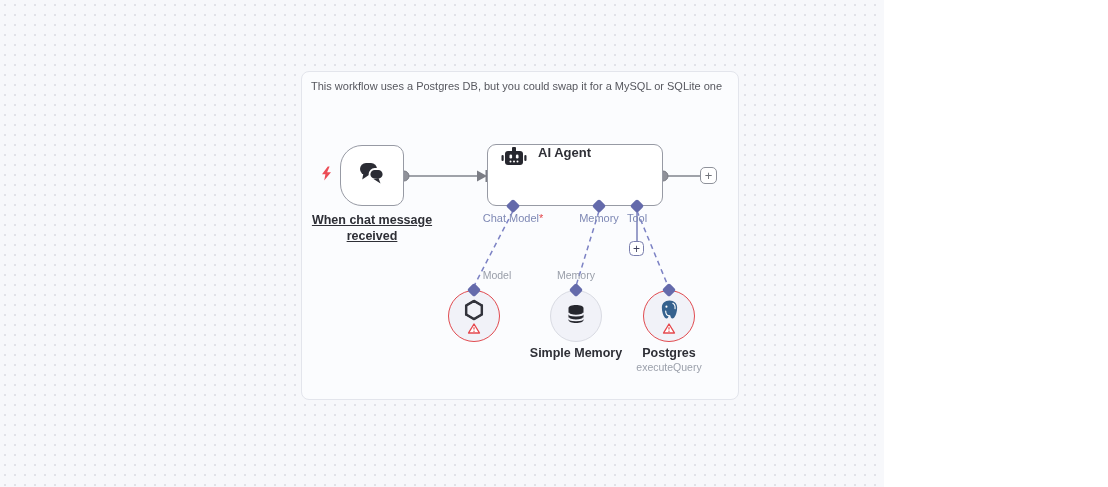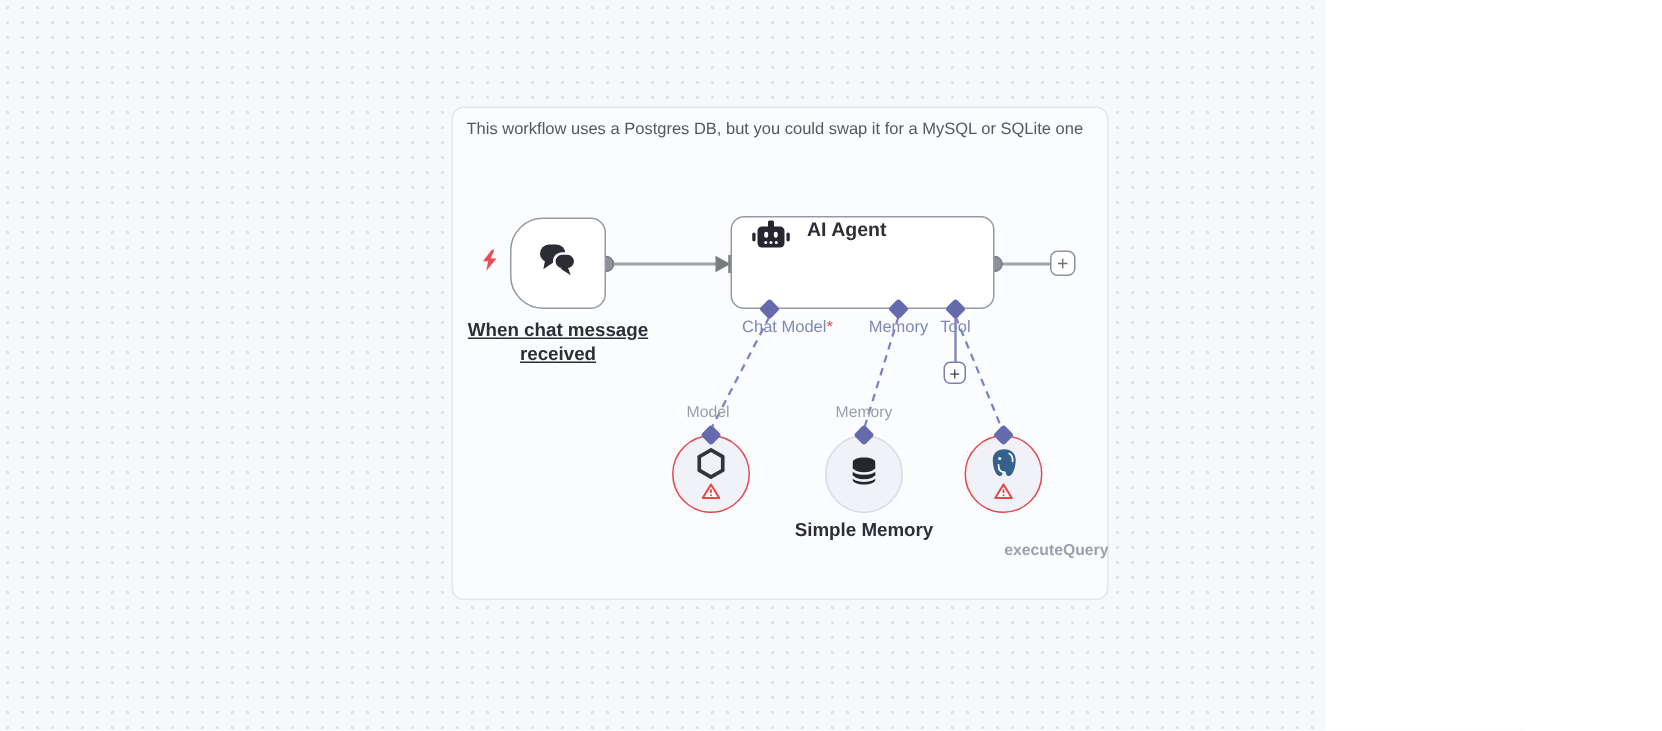--- a/index.html
+++ b/index.html
@@ -42,21 +42,21 @@
   .plus-btn{
     position:absolute;background:#fff;display:flex;align-items:center;justify-content:center;
     z-index:4;box-sizing:border-box;line-height:1;cursor:pointer;font-family:"Liberation Sans",sans-serif;
   }
   .plus-agent{left:700px;top:167px;width:17px;height:17px;border:1.6px solid #8f929b;border-radius:5px;font-size:13px;color:#6f7178;}
   .plus-tool{left:629px;top:241px;width:15px;height:15px;border:1.4px solid #7a7fae;border-radius:4.5px;font-size:12px;color:#3f415c;}
   .node-label{
     position:absolute;text-align:center;font-size:12.5px;font-weight:700;color:#2e2f36;
     z-index:4;line-height:1.3;width:140px;
   }
-  .sub-op{position:absolute;text-align:right;font-size:10.5px;font-weight:700;color:#9ba0ab;width:140px;z-index:4;}
+  .sub-op{position:absolute;text-align:center;font-size:10.5px;font-weight:400;color:#9ba0ab;width:140px;z-index:4;}
   .port-label{position:absolute;text-align:center;font-size:11px;color:#7e88b4;width:90px;z-index:4;}
   .req{color:#e5484d;}
   .top-port-label{position:absolute;text-align:center;font-size:10.5px;color:#999ea9;width:80px;z-index:4;}
   .bolt{position:absolute;left:321px;top:166px;z-index:3;}
 </style>
 </head>
 <body>
 
 <div class="canvas">
 
@@ -109,32 +109,32 @@
         <circle cx="16.5" cy="16.6" r="1" fill="#fff"></circle>
       </svg>
     </span>
     <span class="agent-title">AI Agent</span>
   </div>
 
   <div class="diamond" style="left:508px;top:201px;"></div>
   <div class="diamond" style="left:594px;top:201px;"></div>
   <div class="diamond" style="left:632px;top:201px;"></div>
 
-  <div class="port-label" style="left:480px;top:212px;"><span>Chat Model</span><span class="req">*</span></div>
+  <div class="port-label" style="left:468px;top:212px;"><span>Chat Model</span><span class="req">*</span></div>
   <div class="port-label" style="left:554px;top:212px;"><span>Memory</span></div>
   <div class="port-label" style="left:592px;top:212px;text-align:center;"><span>Tool</span></div>
 
   <div class="plus-btn plus-agent">
       <span>+</span>
     </div>
   <div class="plus-btn plus-tool">
       <span>+</span>
     </div>
 
-  <div class="top-port-label" style="left:432px;top:269px;">Model</div>
+  <div class="top-port-label" style="left:457px;top:269px;">Model</div>
   <div class="top-port-label" style="left:536px;top:269px;">Memory</div>
 
   <div class="diamond" style="left:469px;top:285px;"></div>
   <div class="diamond" style="left:571px;top:285px;"></div>
   <div class="diamond" style="left:664px;top:285px;"></div>
 
   <div class="circle-node err" style="left:448px;top:290px;">
     <span class="main-icon">
       <svg width="22" height="22" viewBox="-11 -11 22 22">
         <g stroke="#33343c" stroke-width="2" fill="none" stroke-linecap="round" stroke-linejoin="round">
@@ -176,15 +176,16 @@
       </svg>
     </span>
     <span class="warn">
       <svg width="13" height="11" viewBox="0 0 13 11">
         <path d="M6.5 1 L12 10 H1 Z" fill="#fff" stroke="#e5484d" stroke-width="1.4" stroke-linejoin="round"></path>
         <line x1="6.5" y1="4.2" x2="6.5" y2="6.6" stroke="#e5484d" stroke-width="1.2"></line>
         <circle cx="6.5" cy="8.2" r="0.7" fill="#e5484d"></circle>
       </svg>
     </span>
   </div>
+  <div class="node-label" style="left:599px;top:345px;">Postgres</div>
   <div class="sub-op" style="left:599px;top:361px;">executeQuery</div>
 
 </div>
 
 </body></html>

